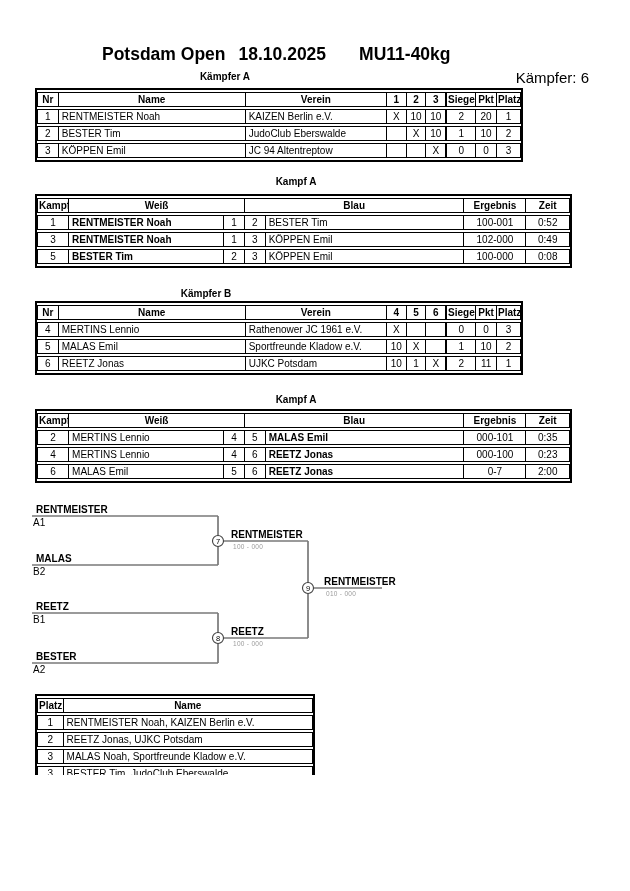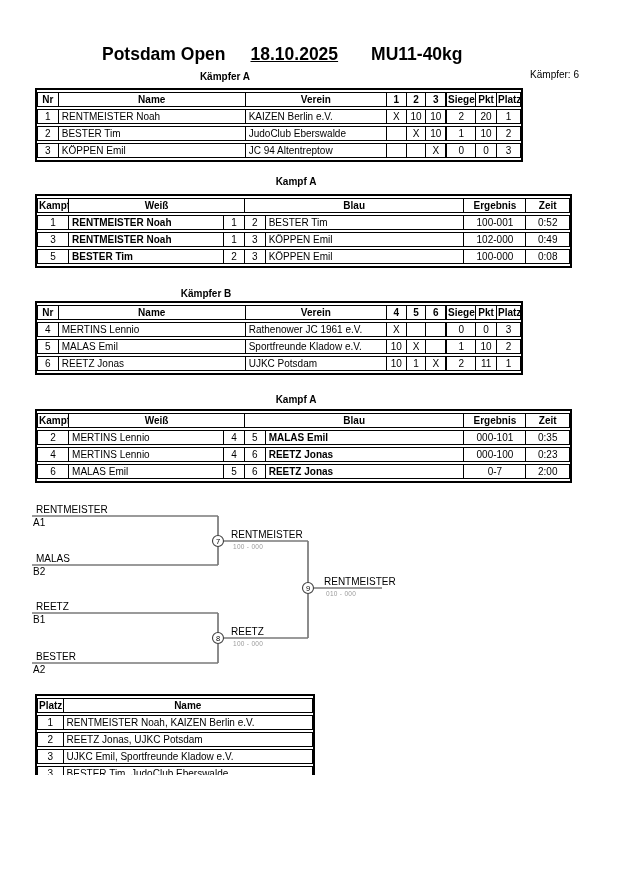--- a/index.html
+++ b/index.html
@@ -2,41 +2,41 @@
 <html><head>
 <meta charset="utf-8">
 <style>
   html,body{margin:0;padding:0;background:#fff;}
   .page{position:relative;width:630px;height:775px;background:#fff;overflow:hidden;
         font-family:"Liberation Sans","DejaVu Sans",sans-serif;color:#000;}
 
   
   .title-row{position:absolute;left:102px;top:44px;display:flex;align-items:baseline;
              font-weight:bold;font-size:17.5px;white-space:pre;}
-  .title-row .gap-s{margin-left:25px;text-decoration:underline;}
+  .title-row .gap-s{margin-left:13px;}
   .title-row .gap-l{margin-left:33px;}
-  .fighters-count{position:absolute;top:69px;right:51px;font-size:10px;}
+  .fighters-count{position:absolute;top:69px;right:41px;font-size:15px;}
 
   
   .sec-label{position:absolute;transform:translateX(-50%);font-size:10px;font-weight:bold;white-space:nowrap;}
 
   
   table{position:absolute;border-collapse:separate;border-spacing:0 2px;
         border:2px solid #000;table-layout:fixed;background:#fff;}
   th,td{border-top:1px solid #000;border-bottom:1px solid #000;border-left:1px solid #000;
         font-size:10px;height:13px;line-height:13px;padding:0 3px;overflow:hidden;white-space:nowrap;}
   th:last-child,td:last-child{border-right:1px solid #000;}
   th{font-weight:bold;text-align:center;padding:0 1px;}
   td.c{text-align:center;padding:0 1px;}
   td.l{text-align:left;}
   .grp{border-left-width:2px !important;}
 
   
   .bracket-svg{position:absolute;left:0;top:500px;}
-  .slot-name,.winner-name{position:absolute;font-size:10px;font-weight:normal;white-space:nowrap;}
+  .slot-name,.winner-name{position:absolute;font-size:10px;font-weight:bold;white-space:nowrap;}
   .slot-code{position:absolute;font-size:10px;white-space:nowrap;}
   .match-score{position:absolute;font-size:6.5px;color:#9a9a9a;letter-spacing:.3px;white-space:nowrap;}
 </style>
 </head>
 <body>
 
 <div class="page">
 
   <div class="title-row">
     <span>Potsdam Open</span>
@@ -316,21 +316,21 @@
     <tr>
       <td class="c">1</td>
       <td class="l">RENTMEISTER Noah, KAIZEN Berlin e.V.</td>
     </tr>
     <tr>
       <td class="c">2</td>
       <td class="l">REETZ Jonas, UJKC Potsdam</td>
     </tr>
     <tr>
       <td class="c">3</td>
-      <td class="l">UJKC Emil, Sportfreunde Kladow e.V.</td>
+      <td class="l">MALAS Noah, Sportfreunde Kladow e.V.</td>
     </tr>
     <tr>
       <td class="c">3</td>
       <td class="l">BESTER Tim, JudoClub Eberswalde</td>
     </tr>
   </tbody>
     </table>
 
 </div>
 

